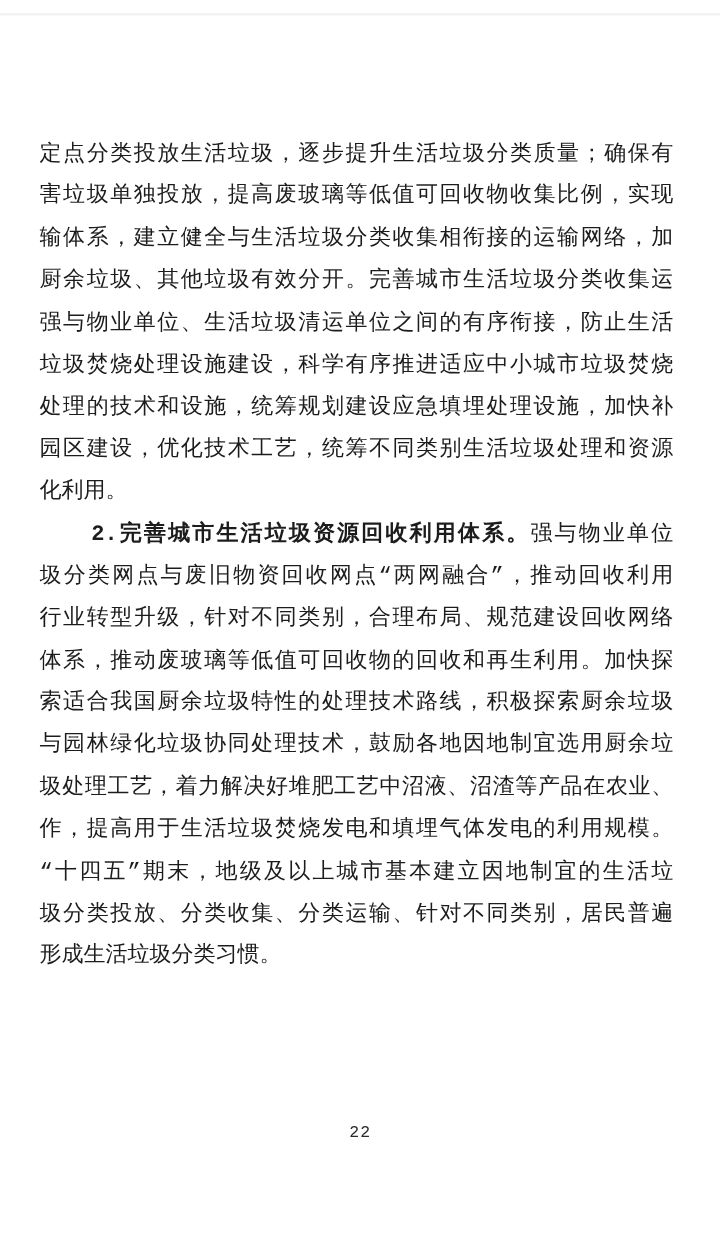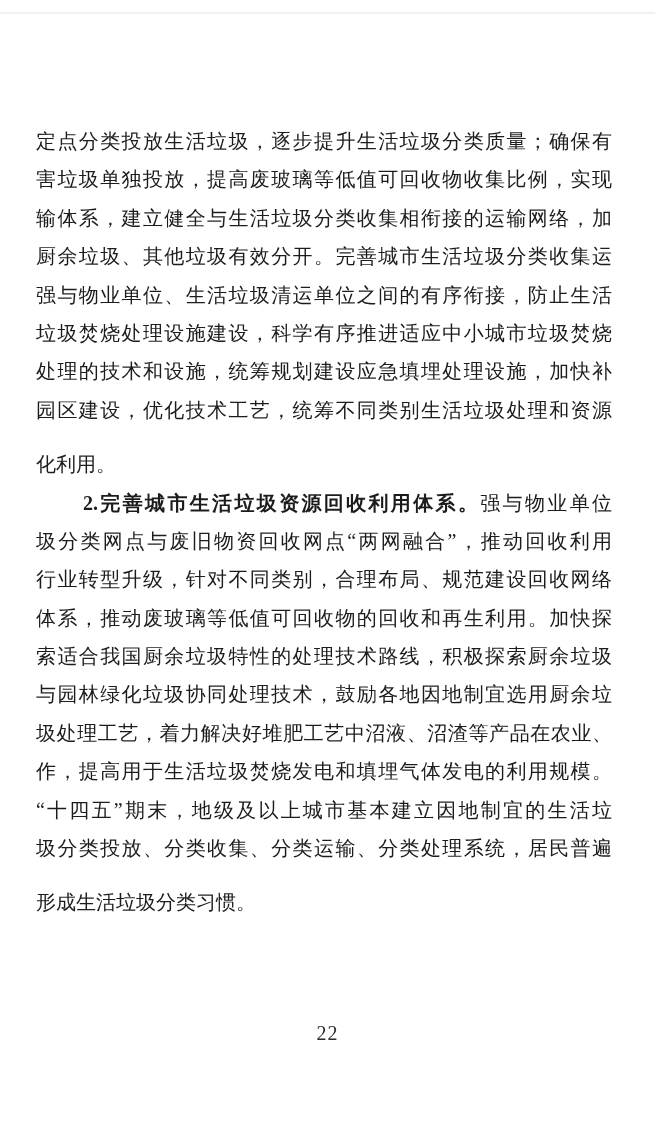--- a/index.html
+++ b/index.html
@@ -6,21 +6,21 @@
     margin: 0;
     padding: 0;
     background: #ffffff;
   }
   .page {
     position: relative;
     width: 655px;
     height: 1123px;
     background: #ffffff;
     overflow: hidden;
-    font-family: Liberation Serif, serif;
+    font-family: Liberation Mono, monospace;
   }
   .scan-line {
     position: absolute;
     top: 12px;
     left: 0;
     width: 100%;
     height: 2px;
     background: #f1f1f1;
   }
   .text-block {
@@ -35,35 +35,34 @@
     line-height: 38.4px;
     font-size: 20px;
     text-align: justify;
     text-align-last: justify;
     overflow: hidden;
     white-space: normal;
   }
   .line.short {
     text-align: left;
     text-align-last: left;
-    margin-top: 16px;
   }
   .line.indent {
     text-indent: 47px;
   }
   .line .bold {
     font-weight: 700;
   }
   .page-number {
     position: absolute;
     top: 1022px;
     left: 0;
     width: 100%;
     text-align: center;
-    font-size: 20px;
+    font-size: 15px;
     color: #2a2a2a;
     letter-spacing: 1px;
   }
 </style>
 </head>
 <body>
 
 <div class="page">
   <div class="scan-line"></div>
   <div class="text-block">
@@ -78,17 +77,17 @@
       <div class="line short"><span>化利用。</span></div>
       <div class="line indent"><span class="bold">2.完善城市生活垃圾资源回收利用体系。</span><span>强与物业单位</span></div>
       <div class="line"><span>圾分类网点与废旧物资回收网点“两网融合”，推动回收利用</span></div>
       <div class="line"><span>行业转型升级，针对不同类别，合理布局、规范建设回收网络</span></div>
       <div class="line"><span>体系，推动废玻璃等低值可回收物的回收和再生利用。加快探</span></div>
       <div class="line"><span>索适合我国厨余垃圾特性的处理技术路线，积极探索厨余垃圾</span></div>
       <div class="line"><span>与园林绿化垃圾协同处理技术，鼓励各地因地制宜选用厨余垃</span></div>
       <div class="line"><span>圾处理工艺，着力解决好堆肥工艺中沼液、沼渣等产品在农业、</span></div>
       <div class="line"><span>作，提高用于生活垃圾焚烧发电和填埋气体发电的利用规模。</span></div>
       <div class="line"><span>“十四五”期末，地级及以上城市基本建立因地制宜的生活垃</span></div>
-      <div class="line"><span>圾分类投放、分类收集、分类运输、分类处理系统，居民普遍</span></div>
+      <div class="line"><span>圾分类投放、分类收集、分类运输、针对不同类别，居民普遍</span></div>
       <div class="line short"><span>形成生活垃圾分类习惯。</span></div>
     </div>
   <div class="page-number">22</div>
 </div>
 
 </body></html>

